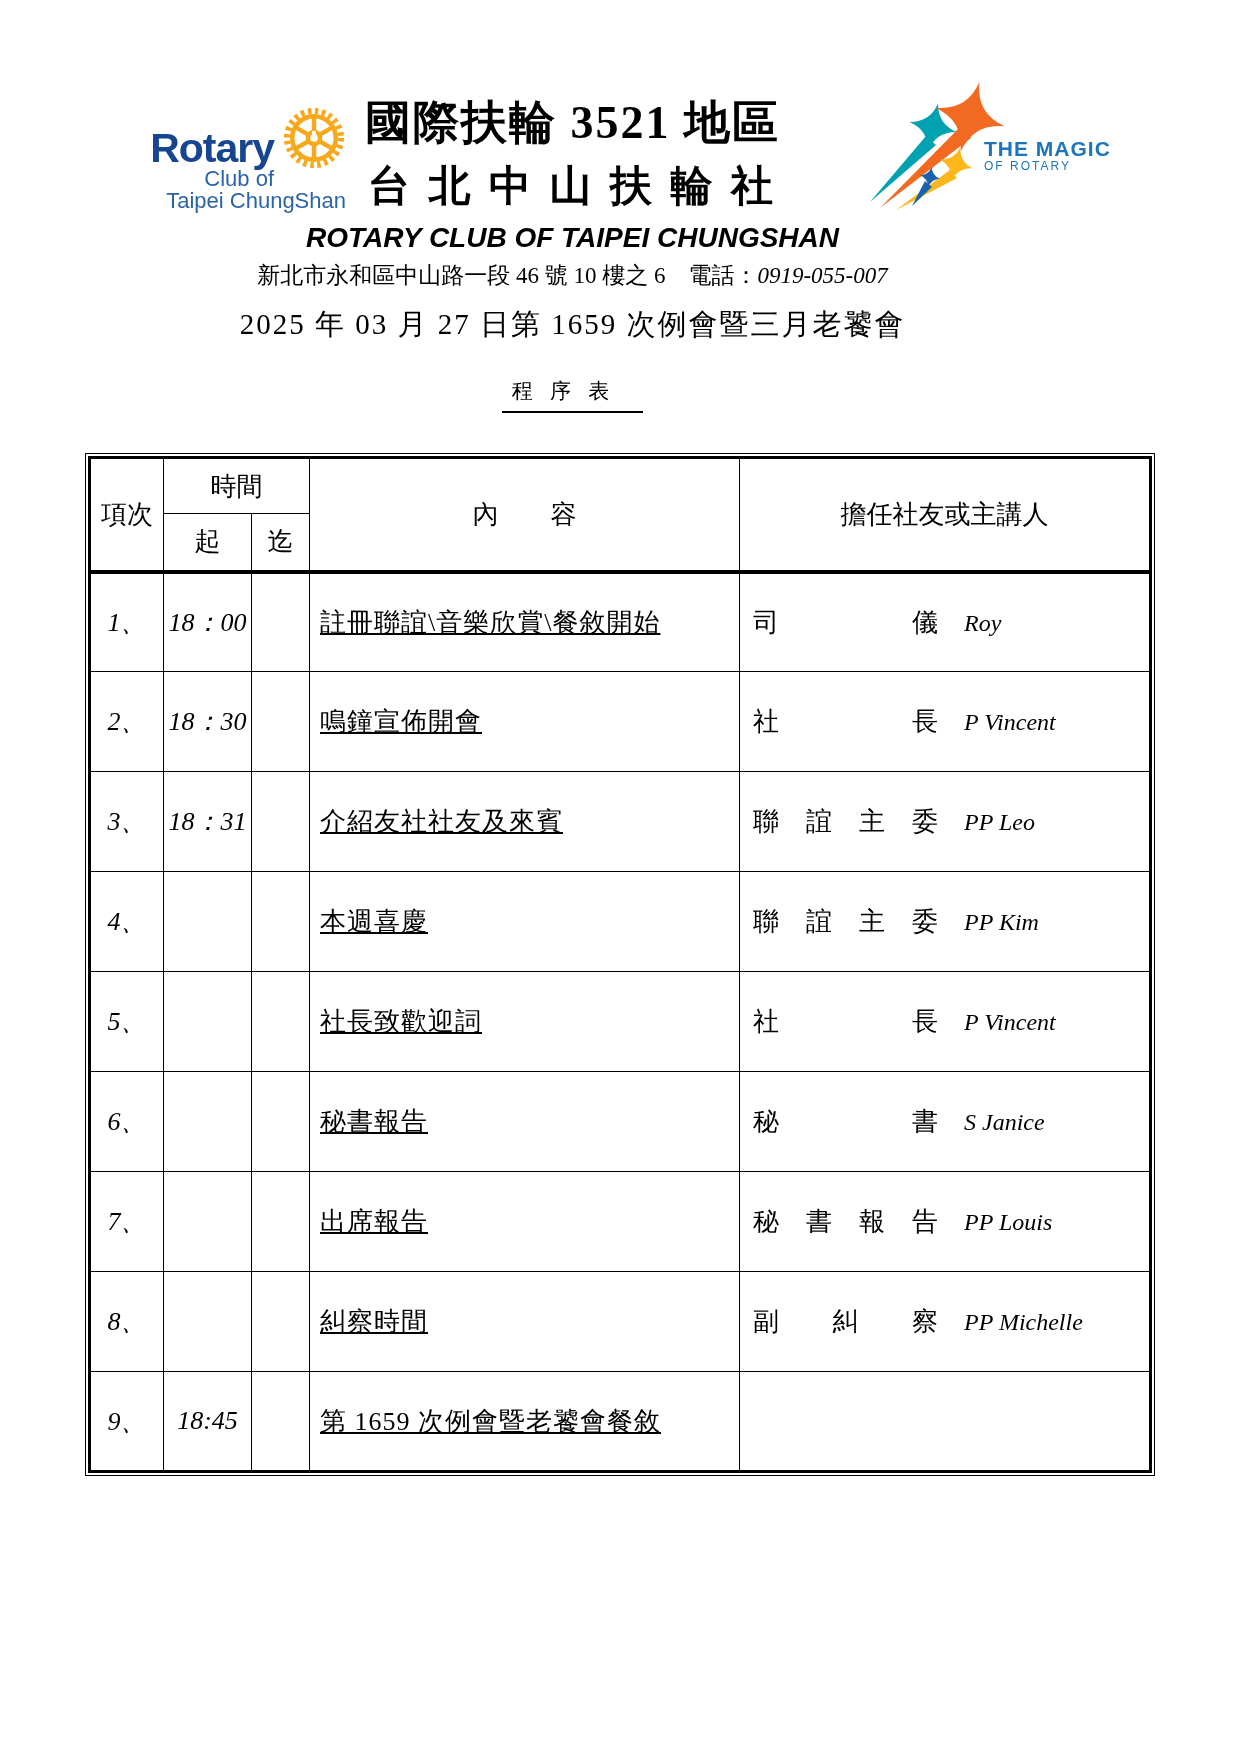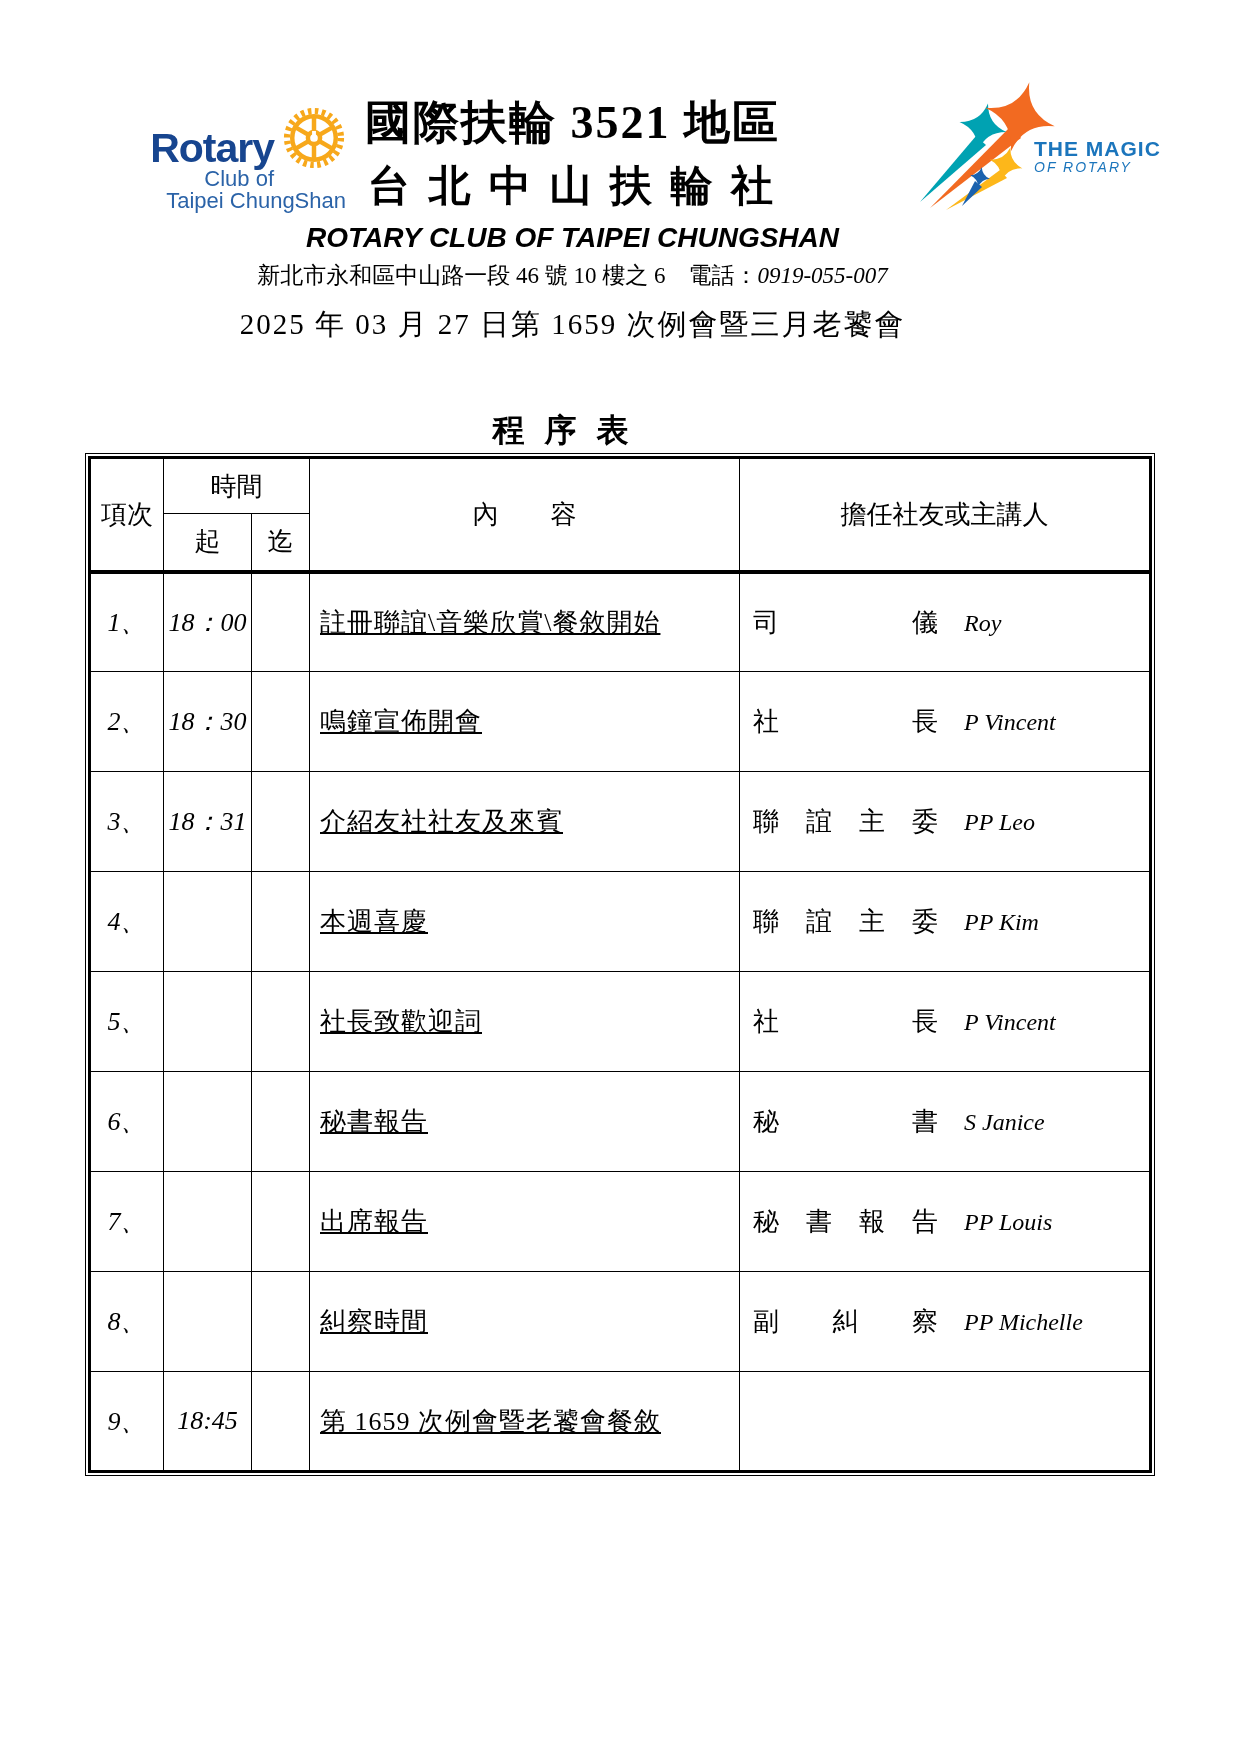--- a/index.html
+++ b/index.html
@@ -13,39 +13,39 @@
   
   .logo-rotary { position:absolute; left:92px; top:128px; width:254px; }
   .logo-rotary .txt { position:absolute; right:0; top:0; width:254px; text-align:right;
     font-family:"Liberation Sans","DejaVu Sans",sans-serif; }
   .logo-rotary .brand { font-size:41px; font-weight:bold; color:#17458f; letter-spacing:-1px; line-height:40px; padding-right:72px; }
   .logo-rotary .sub { font-size:22px; color:#2b63a8; line-height:22px; padding-right:72px; }
   .logo-rotary .sub2 { font-size:22px; color:#2b63a8; line-height:22px; }
   .wheel { position:absolute; right:0px; top:-22px; }
 
   
-  .logo-magic { position:absolute; left:920px; top:82px; width:300px; height:140px; }
+  .logo-magic { position:absolute; left:870px; top:82px; width:300px; height:140px; }
   .logo-magic svg { position:absolute; left:0; top:0; }
   .magic-text { position:absolute; left:114px; top:56px; line-height:1.05;
     font-family:"Liberation Sans","DejaVu Sans",sans-serif; color:#1b75bc; white-space:nowrap; }
   .magic-text .l1 { font-size:21px; font-weight:bold; letter-spacing:1px; }
-  .magic-text .l2 { font-size:14px; letter-spacing:2px;font-style:italic; }
+  .magic-text .l2 { font-size:12px; letter-spacing:2px; }
 
   
   .header-text { position:absolute; left:85px; top:0; width:975px; text-align:center; }
   .t1 { padding-top:92px; font-size:46px; font-weight:bold; letter-spacing:2px; }
   .t2 { margin-top:4px; font-size:42px; font-weight:bold; letter-spacing:4px; }
   .t-en { margin-top:8px; font-size:28px; font-style:italic; font-weight:600;
           font-family:"Liberation Sans","DejaVu Sans",sans-serif; letter-spacing:0px; }
   .t-addr { margin-top:6px; font-size:23px; }
   .t-addr .phone { font-style:italic; }
   .t-meet { margin-top:14px; font-size:29px; letter-spacing:2px; }
   .t-prog { margin-top:32px; }
-  .t-prog span { display:inline-block; font-size:32px; font-weight:bold; letter-spacing:6px;
-                 border-bottom:2.5px solid #000; padding:0 28px 6px 10px;margin-top:32px; }
+  .t-prog span { display:inline-block; font-size:21px; font-weight:normal; letter-spacing:6px;
+                 border-bottom:2.5px solid #000; padding:0 28px 6px 10px; }
 
   
   .table-outer { position:absolute; left:85px; top:453px; width:1070px;
     border:1.5px solid #000; padding:2px; background:#fff; }
   table.program { border-collapse:collapse; width:100%; table-layout:fixed;
     border:3.5px solid #000; }
   table.program th, table.program td { border:1.8px solid #000; font-weight:normal; }
   table.program thead th { font-size:26px; }
   tr.hdr-top { height:56px; }
   tr.hdr-bot { height:58px; }

